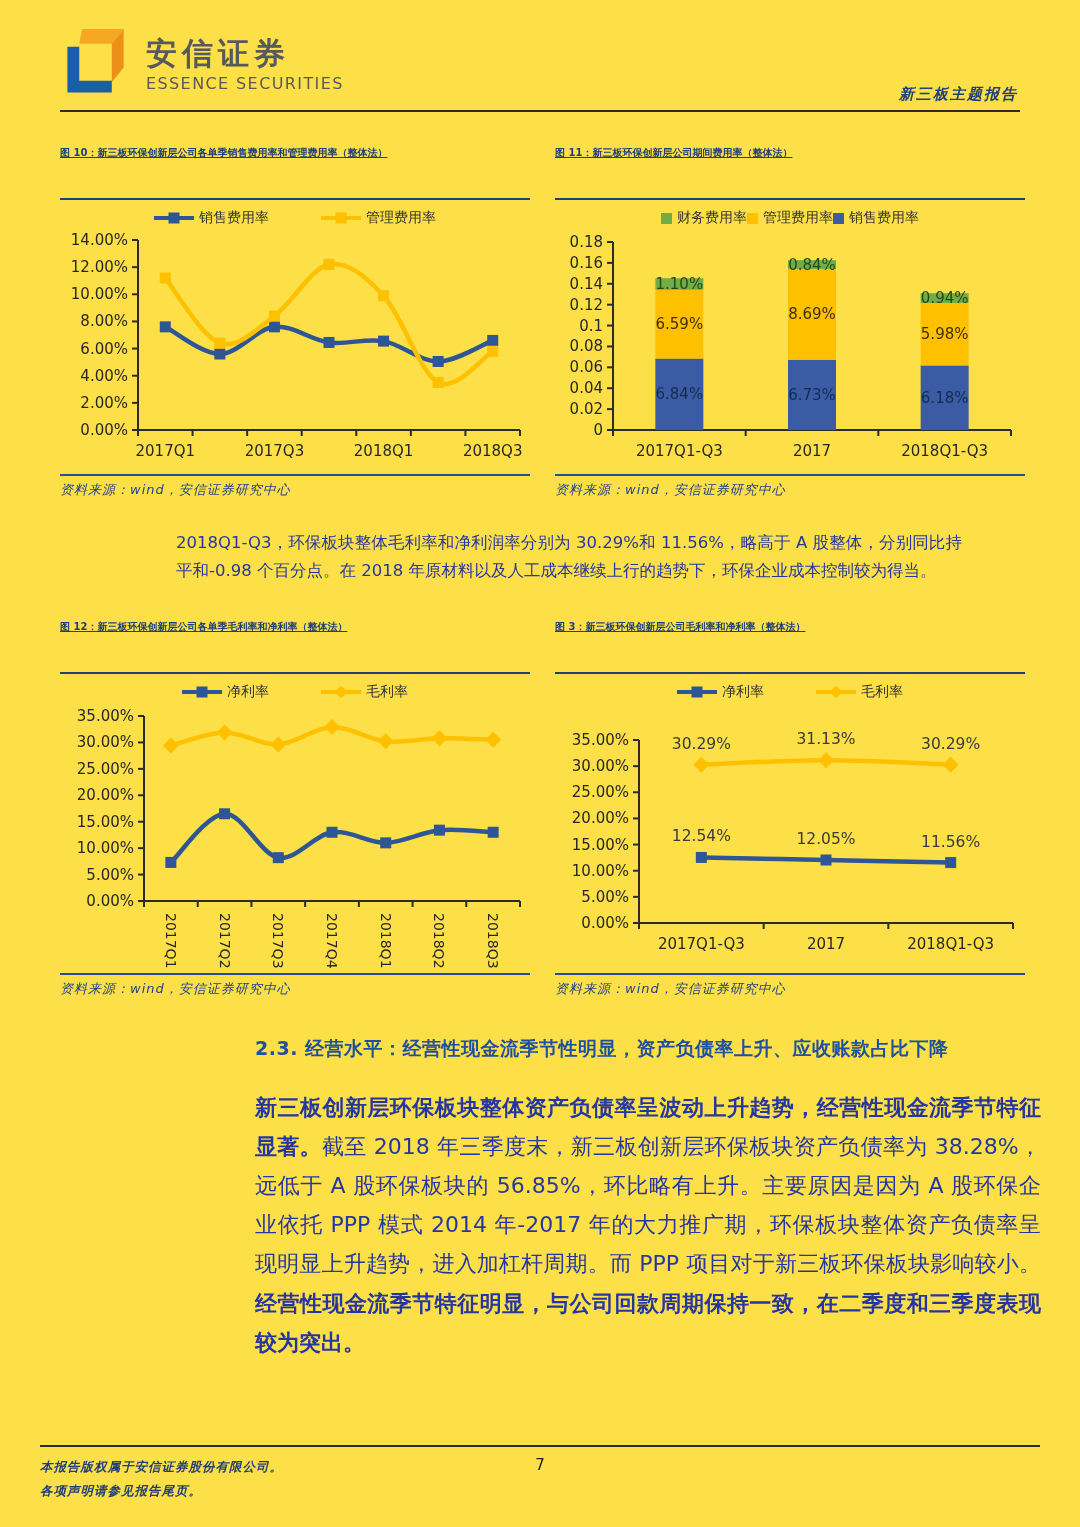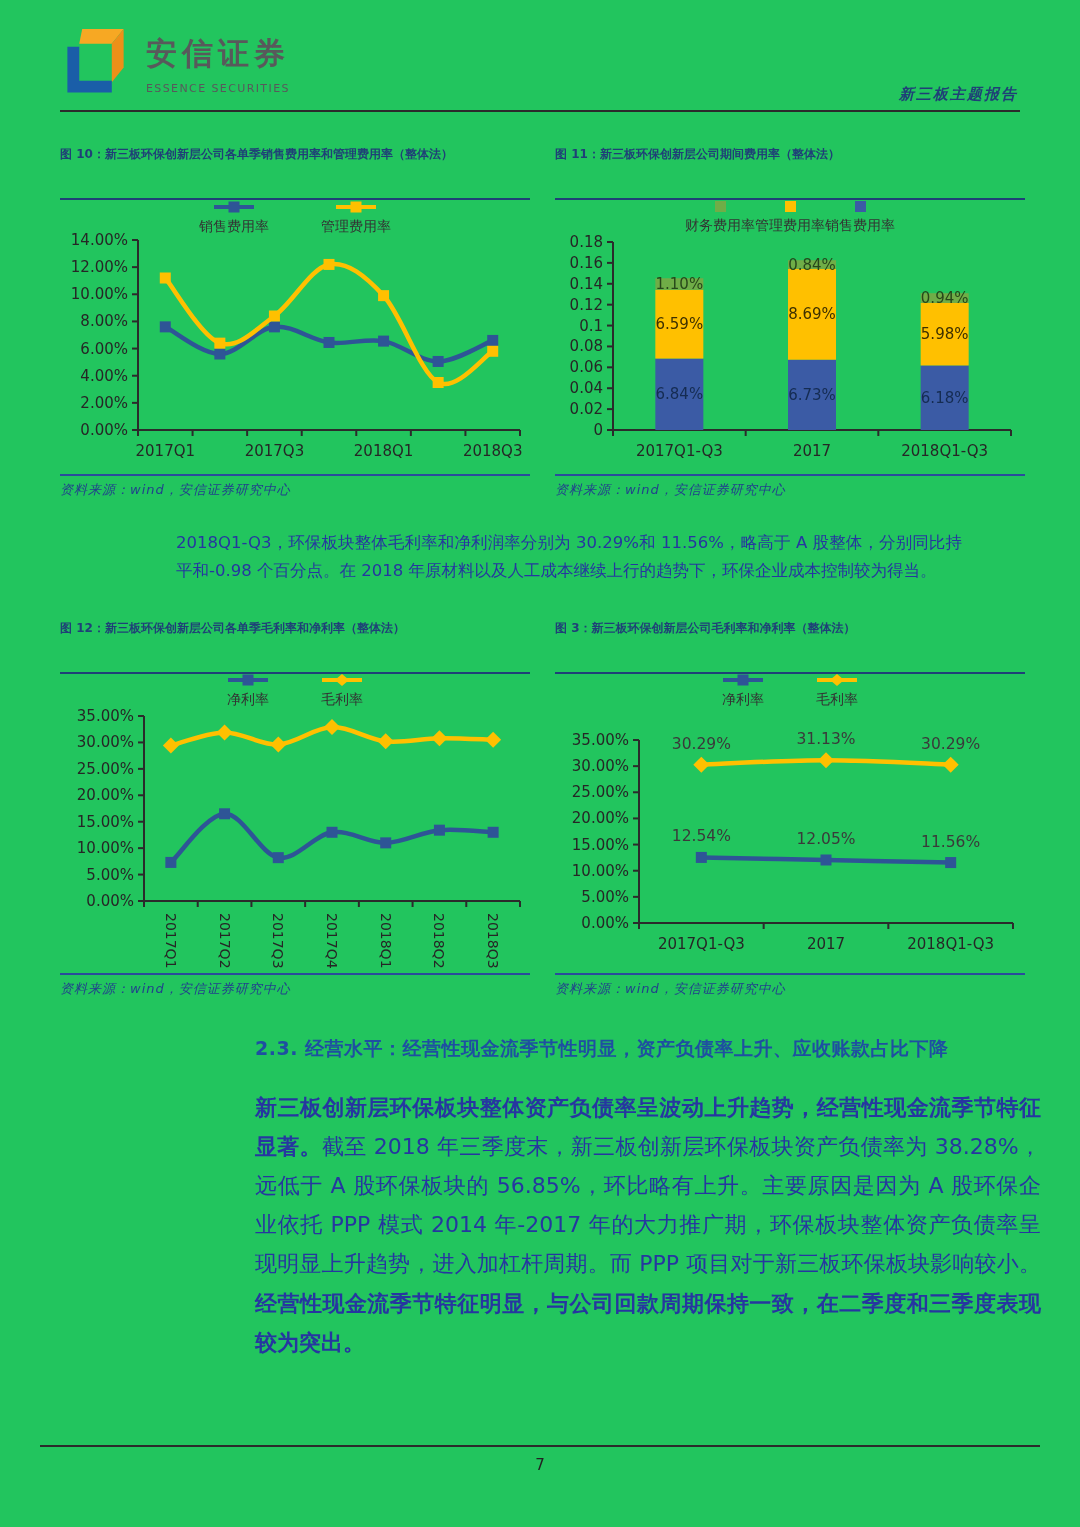--- a/index.html
+++ b/index.html
@@ -1,34 +1,34 @@
 <!DOCTYPE html>
 <html><head>
 <meta charset="utf-8">
 <style>
   * { margin:0; padding:0; box-sizing:border-box; }
   html,body { background:#ffffff; }
   body { font-family:"DejaVu Sans","Liberation Sans",sans-serif; color:#222; }
-  .page { position:relative; width:1080px; height:1527px; margin:0 auto; background:#22c55e; padding:24px 60px 0; overflow:hidden; }
+  .page { position:relative; width:1080px; height:1527px; margin:0 auto; background:#fde047; padding:24px 60px 0; overflow:hidden; }
 
   
   .header { position:relative; height:88px; border-bottom:2px solid #2b2b2b; }
   .brand { position:absolute; left:0; top:2px; display:flex; align-items:flex-start; gap:12px; }
   .brand-text { padding-top:10px; }
   .brand-cn { font-size:31px; font-weight:700; color:#58595b; letter-spacing:5px; line-height:1.1; }
-  .brand-en { font-size:11px; color:#58595b; letter-spacing:1.4px; margin-top:12px; }
+  .brand-en { font-size:16px; color:#58595b; letter-spacing:1.4px; margin-top:4px; }
   .report-type { position:absolute; right:2px; bottom:6px; font-size:15px; font-style:italic; font-weight:600; color:#1f3f77; letter-spacing:2px; }
 
   
   .figures-row { display:flex; gap:25px; margin-top:32px; }
   .figure { width:470px; }
-  .fig-caption { color:#1f4077; font-weight:700; font-size:12px; line-height:1.78; min-height:56px; border-bottom:2px solid #1f4077; padding-bottom:18px; }
+  .fig-caption { color:#1f4077; font-weight:700; font-size:10px; line-height:1.78; min-height:56px; border-bottom:2px solid #1f4077; padding-bottom:18px;text-decoration:underline; }
   .legend-row { display:flex; justify-content:center; align-items:center; gap:52px; margin-top:10px; height:16px; }
   .legend-row.compact { gap:0; }
-  .legend-item { display:flex; align-items:center; gap:5px; font-size:14px; color:#333; white-space:nowrap;flex-direction:column; }
+  .legend-item { display:flex; align-items:center; gap:5px; font-size:14px; color:#333; white-space:nowrap; }
   .swatch { width:11px; height:11px; display:inline-block; }
   .plot { margin-top:4px; }
   .plot svg { display:block; }
   .fig-source { border-top:2px solid #2a4c9b; margin-top:4px; padding-top:5px; color:#21418c; font-size:13px; font-style:italic; letter-spacing:1px; }
 
   
   .para-highlight { margin:30px 0 0 116px; width:786px; color:#2636a0; font-size:16.5px; line-height:1.72; text-align:justify; }
   .section-heading { margin:38px 0 0 195px; width:786px; color:#1e4fa1; font-size:19px; font-weight:700; letter-spacing:0.5px; }
   .para-body { margin:26px 0 0 195px; width:786px; color:#2636a0; font-size:22px; line-height:1.78; text-align:justify; }
   .para-body .bold { font-weight:700; }
@@ -347,16 +347,20 @@
       </div>
       <div class="fig-source">资料来源：wind，安信证券研究中心</div>
     </figure>
   </section>
 
   <h2 class="section-heading">2.3. 经营水平：经营性现金流季节性明显，资产负债率上升、应收账款占比下降</h2>
 
   <p class="para-body"><span class="bold">新三板创新层环保板块整体资产负债率呈波动上升趋势，经营性现金流季节特征显著。</span><span>截至 2018 年三季度末，新三板创新层环保板块资产负债率为 38.28%，远低于 A 股环保板块的 56.85%，环比略有上升。主要原因是因为 A 股环保企业依托 PPP 模式 2014 年-2017 年的大力推广期，环保板块整体资产负债率呈现明显上升趋势，进入加杠杆周期。而 PPP 项目对于新三板环保板块影响较小。</span><span class="bold">经营性现金流季节特征明显，与公司回款周期保持一致，在二季度和三季度表现较为突出。</span></p>
 
   <footer class="footer">
+    <div class="footer-left">
+      <div>本报告版权属于安信证券股份有限公司。</div>
+      <div>各项声明请参见报告尾页。</div>
+    </div>
     <div class="page-num">7</div>
   </footer>
 
 </div>
 
 </body></html>

